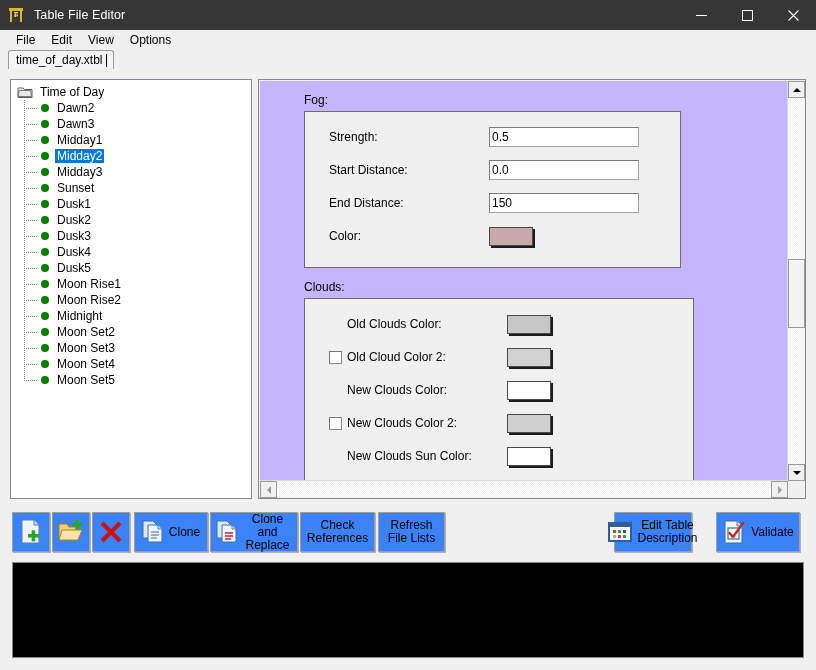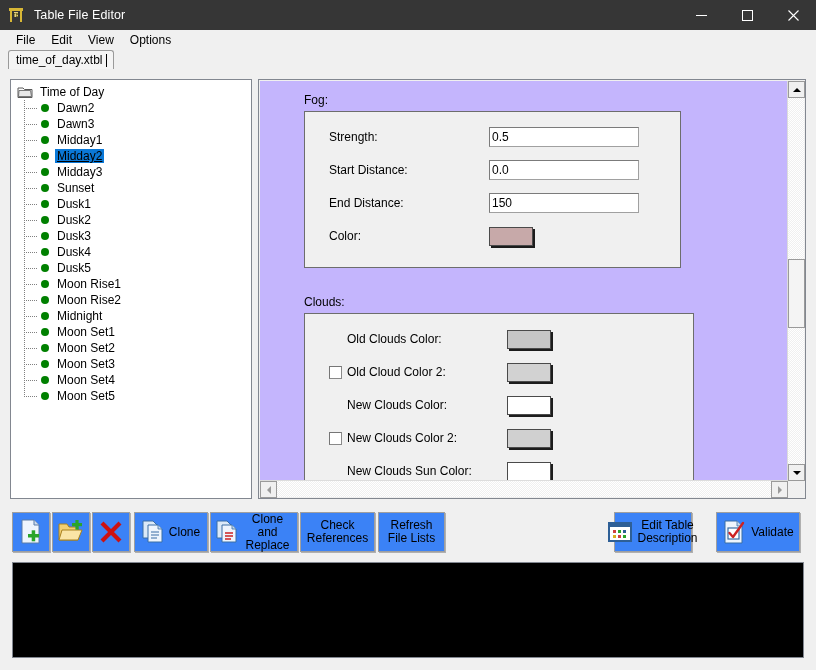--- a/index.html
+++ b/index.html
@@ -161,22 +161,21 @@
   .green-dot {
     width: 8px; height: 8px;
     border-radius: 50%;
     background: #008000;
     flex: none;
     margin-right: 6px;
   }
   .tree-label { line-height: 14px; padding: 0 2px; }
   .tree-row.selected .tree-label {
     background: #0a78d7;
-    color: #000000;
-    text-decoration: underline;
+    color: #ffffff;
   }
 
   
   .props-outer {
     position: absolute;
     left: 258px; top: 10px;
     width: 548px; height: 420px;
     background: #f0f0f0;
     border: 1px solid #828790;
     box-sizing: border-box;
@@ -195,21 +194,21 @@
   }
   .group-title {
     font-size: 12px;
     margin-bottom: 4px;
     color: #000;
   }
   .group-box {
     border: 1px solid #6d6d6d;
     box-sizing: border-box;
     padding: 12px 12px 12px 0;
-    margin-bottom: 27px;
+    margin-bottom: 12px;
     background: #f0f0f0;
   }
   .group-box.fog { width: 377px; height: 157px; padding-top: 14px; }
   .group-box.clouds { width: 390px; height: 197px; padding-top: 14px; }
   .field-row {
     display: flex;
     align-items: center;
     height: 22px;
     margin-bottom: 11px;
     padding-left: 24px;
@@ -484,25 +483,20 @@
           <span class="tree-label">Moon Rise2</span>
         </div>
         <div class="tree-row tree-child">
           <span class="dotline"></span>
           <span class="green-dot"></span>
           <span class="tree-label">Midnight</span>
         </div>
         <div class="tree-row tree-child">
           <span class="dotline"></span>
           <span class="green-dot"></span>
-          <span class="tree-label">Moon Set1</span>
-        </div>
-        <div class="tree-row tree-child">
-          <span class="dotline"></span>
-          <span class="green-dot"></span>
           <span class="tree-label">Moon Set2</span>
         </div>
         <div class="tree-row tree-child">
           <span class="dotline"></span>
           <span class="green-dot"></span>
           <span class="tree-label">Moon Set3</span>
         </div>
         <div class="tree-row tree-child">
           <span class="dotline"></span>
           <span class="green-dot"></span>

